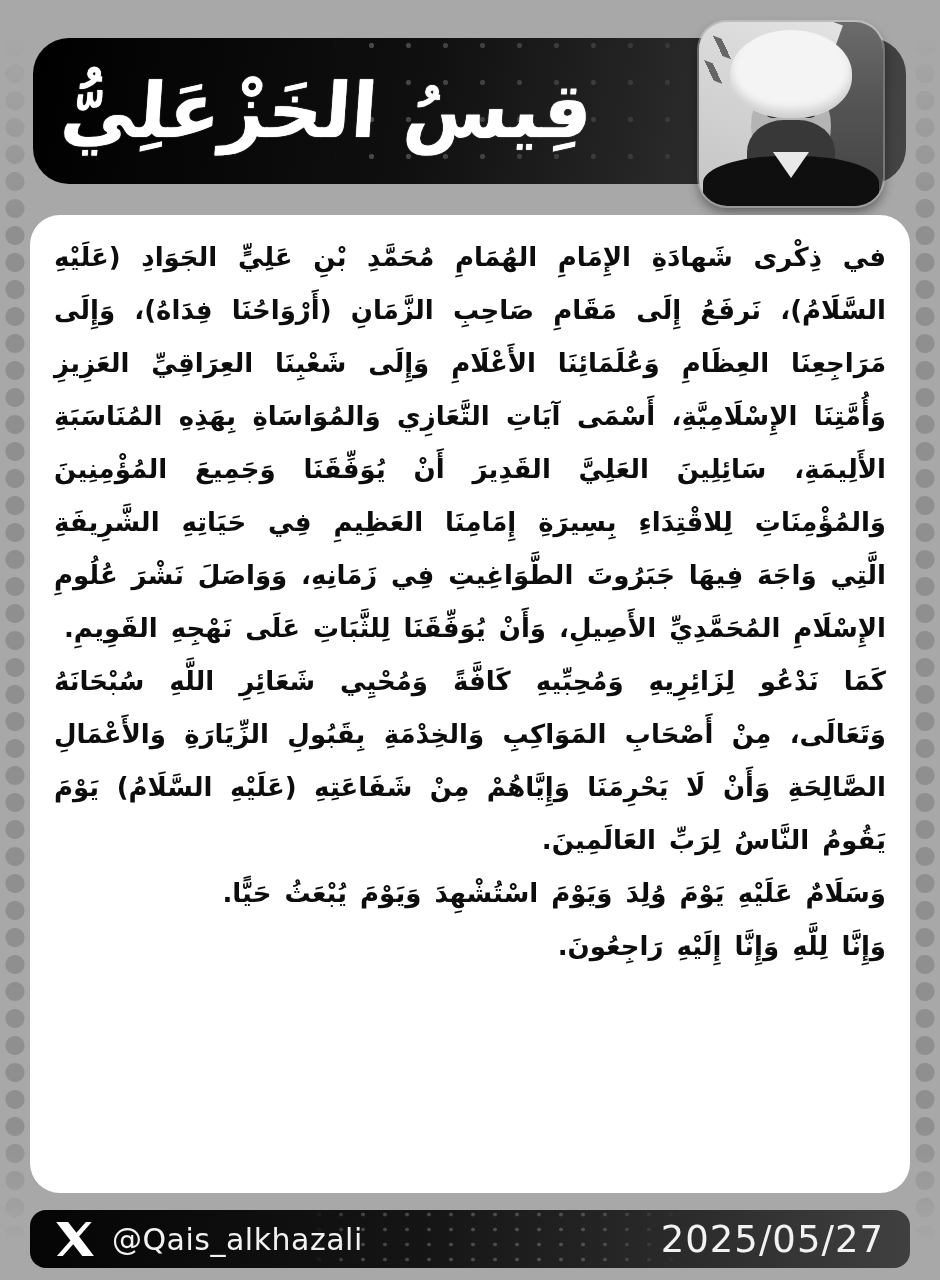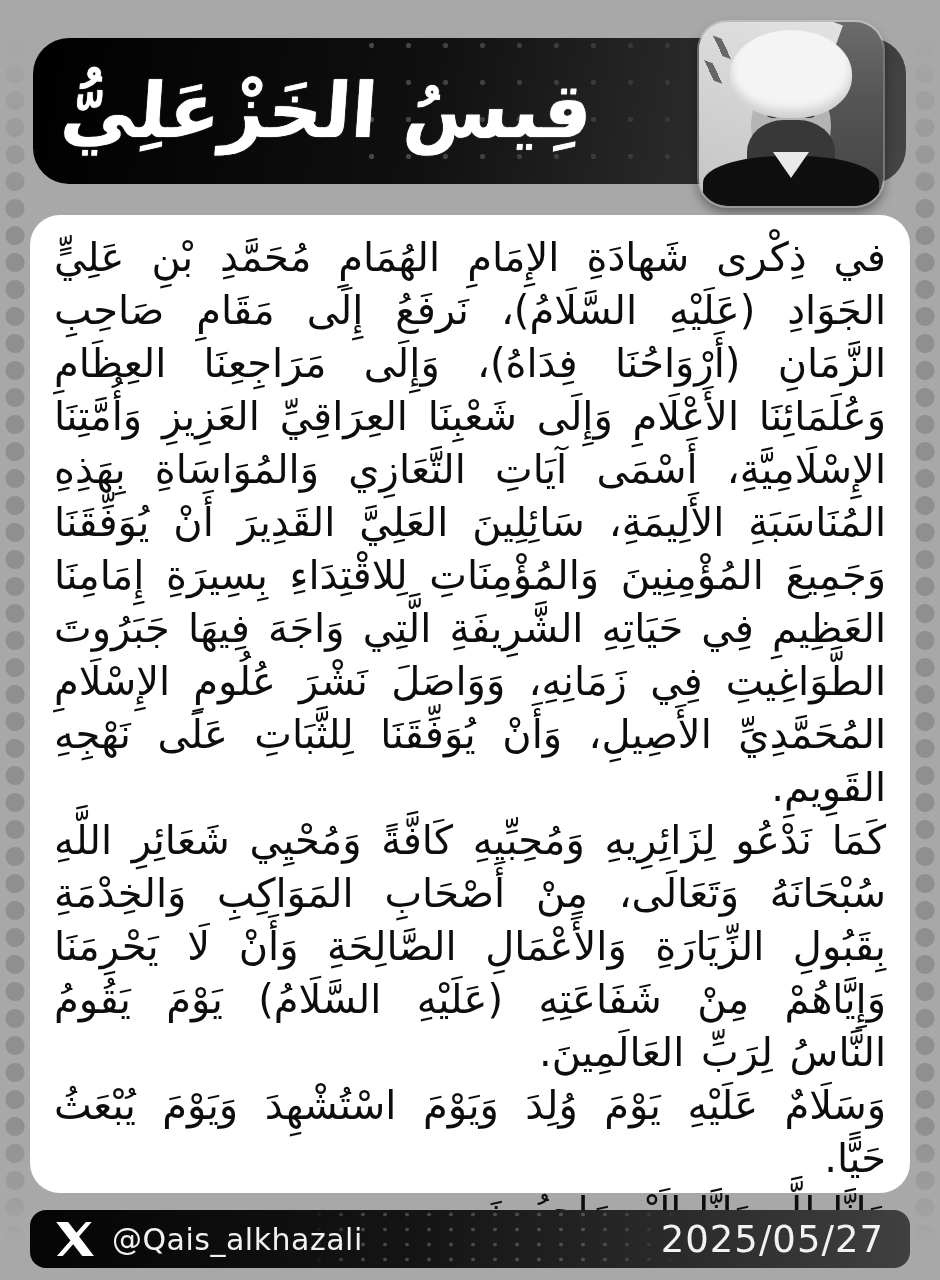--- a/index.html
+++ b/index.html
@@ -71,22 +71,22 @@
     clip-path:polygon(0 0,100% 0,50% 100%);}
 
   
   .panel{
     position:absolute;left:30px;top:215px;width:880px;height:978px;
     background:#ffffff;border-radius:30px;box-sizing:border-box;
     padding:16px 24px;
   }
   .statement{direction:rtl;}
   .statement p{
-    margin:0;color:#0d0d0d;font-weight:normal;
-    font-size:40px;line-height:53px;word-spacing:4px;
+    margin:0;color:#0d0d0d;font-weight:bold;
+    font-size:26px;line-height:53px;word-spacing:4px;
     text-align:justify;text-align-last:right;
   }
 
   
   .footer{
     position:absolute;left:30px;top:1210px;width:880px;height:58px;
     border-radius:16px;display:flex;align-items:center;
     background:linear-gradient(90deg,#050505 0%,#151515 45%,#2e2e2e 78%,#404040 100%);
   }
   .footer .bar-dots{

